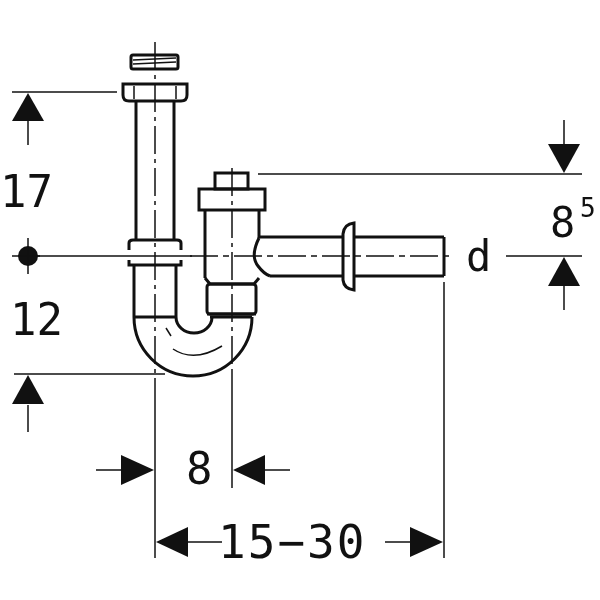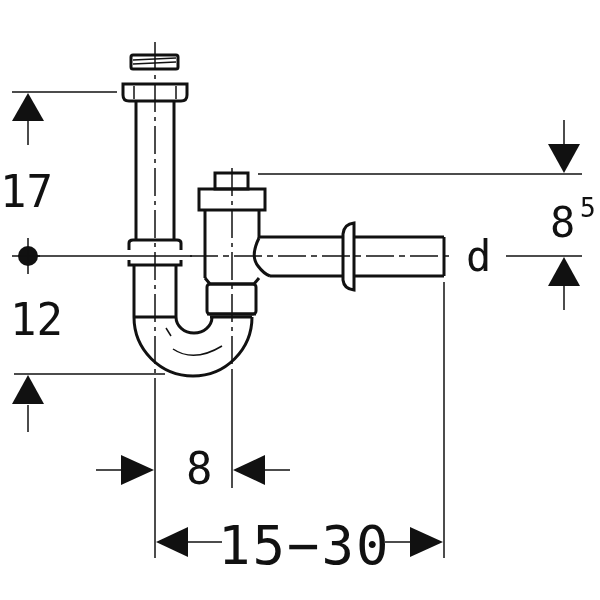--- a/index.html
+++ b/index.html
@@ -113,19 +113,19 @@
     </g>
     <g stroke="#111" stroke-width="1.5">
       <line x1="28" y1="238" x2="28" y2="274"></line>
       <line x1="12" y1="256" x2="40" y2="256"></line>
     </g>
   </svg>
 
   <div class="lbl" style="left:0px; top:170px; font-size:44px;">17</div>
   <div class="lbl" style="left:10px; top:298px; font-size:44px;">12</div>
   <div class="lbl" style="left:186px; top:447px; font-size:44px;">8</div>
-  <div class="lbl" style="left:218px; top:519px; font-size:54px; letter-spacing:2px;text-align:right;">15−30</div>
+  <div class="lbl" style="left:218px; top:519px; font-size:46px; letter-spacing:2px;text-align:right;">15−30</div>
   <div class="lbl" style="left:466px; top:236px; font-size:42px;">d</div>
   <div class="lbl" style="left:550px; top:202px; font-size:42px;">
     <span>8</span>
   </div>
   <div class="lbl" style="left:580px; top:195px; font-size:26px;">5</div>
 </div>
 
 </body></html>

